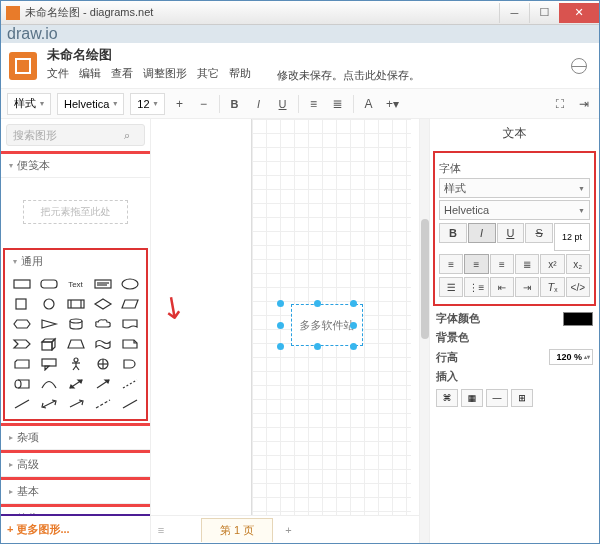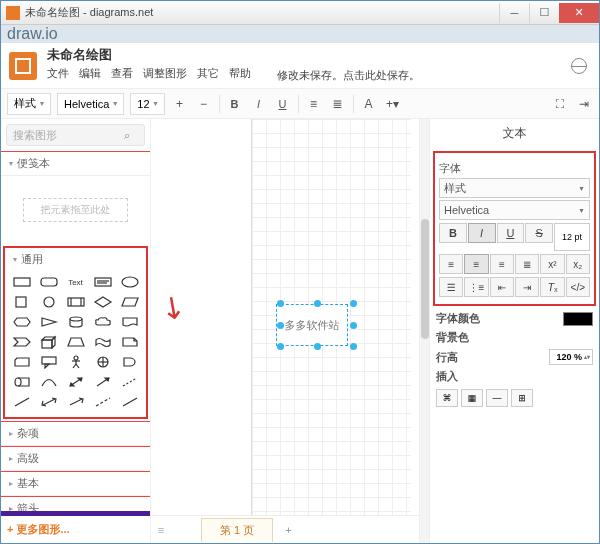--- a/index.html
+++ b/index.html
@@ -25,35 +25,35 @@
 .toolbar { height: 30px; background: #fbfbfb; border-bottom: 1px solid #eee; display: flex; align-items: center; padding: 0 6px; gap: 6px; }
 .tb-sel { height: 22px; background: #fff; border: 1px solid #ddd; padding: 0 6px; display: flex; align-items: center; gap: 4px; }
 .tb-sel::after { content: "▾"; font-size: 8px; color: #888; }
 .tb-ico { width: 18px; height: 18px; display: flex; align-items: center; justify-content: center; color: #555; font-size: 12px; }
 .tb-sep { width: 1px; height: 18px; background: #e2e2e2; }
 .tb-spacer { flex: 1; }
 .body { flex: 1; display: flex; min-height: 0; }
 .sidebar { width: 150px; border-right: 1px solid #eee; display: flex; flex-direction: column; background: #fff; }
 .searchbox { margin: 5px; height: 22px; background: #f4f4f4; border: 1px solid #e4e4e4; border-radius: 3px; display: flex; align-items: center; padding: 0 6px; color: #aaa; }
 .searchbox .mag { margin-left: auto; color: #888; width: 14px; }
-.section-head { padding: 4px 8px; color: #666; font-size: 11px; display: flex; align-items: center; border-top: 1px solid #ef4444; border-bottom: 1px solid #eee; cursor: pointer; }
+.section-head { padding: 4px 8px; color: #666; font-size: 11px; display: flex; align-items: center; border-top: 3px solid #ef4444; border-bottom: 1px solid #eee; cursor: pointer; }
 .section-head::before { content: "▸"; font-size: 8px; margin-right: 4px; color: #999; }
 .section-head.open::before { content: "▾"; }
 .scratch { margin: 22px; height: 24px; border: 1px dashed #ccc; color: #bbb; font-size: 10px; display: flex; align-items: center; justify-content: center; }
 .general { border: 2px solid #d33; margin: 2px; padding-bottom: 4px; }
 .shapegrid { display: grid; grid-template-columns: repeat(5, 1fr); gap: 2px; padding: 2px 4px; }
 .shp { height: 18px; display: flex; align-items: center; justify-content: center; }
 .shp svg { width: 20px; height: 14px; stroke: #333; fill: none; stroke-width: 1.2; }
-.more { padding: 6px; color: #e87b2a; font-weight: bold; font-size: 11px; cursor: pointer; border-top: 5px solid #4c1d95; }
+.more { padding: 6px; color: #e87b2a; font-weight: bold; font-size: 11px; cursor: pointer; border-top: 2px solid #4c1d95; }
 .canvas-wrap { flex: 1; display: flex; flex-direction: column; }
 .canvas { flex: 1; position: relative; background: #fff; overflow: hidden; }
 .grid { position: absolute; left: 100px; top: 0; width: 160px; height: 100%; background-image: linear-gradient(#eee 1px,transparent 1px),linear-gradient(90deg,#eee 1px,transparent 1px); background-size: 14px 14px; }
 .grid.sepline { border-left: 1px solid #ddd; }
 .arrow { position: absolute; left: 10px; top: 170px; color: #d33; font-size: 30px; transform: rotate(35deg); }
-.selbox { position: absolute; left: 125px; top: 185px; width: 72px; height: 42px; border: 1.5px dashed #2aa0e0; background: #fff; display: flex; align-items: center; justify-content: center; color: #777; font-size: 10px; }
+.selbox { position: absolute; left: 140px; top: 185px; width: 72px; height: 42px; border: 1.5px dashed #2aa0e0; background: #fff; display: flex; align-items: center; justify-content: center; color: #777; font-size: 10px; }
 .handle { position: absolute; width: 7px; height: 7px; background: #37b6ee; border-radius: 50%; }
 .pages { height: 28px; border-top: 1px solid #eee; display: flex; align-items: center; }
 .pagetab { padding: 4px 18px; border: 1px solid #e6d6b8; border-bottom: none; background: #fffcf3; color: #c17a23; margin-left: 30px; }
 .pageadd { padding: 4px 12px; color: #999; }
 .pagectl { width: 20px; text-align: center; color: #aaa; }
 .rightpanel { width: 170px; border-left: 1px solid #eee; background: #fff; display: flex; flex-direction: column; }
 .rp-title { text-align: center; padding: 6px; font-size: 12px; color: #444; }
 .rp-body { border: 2px solid #d33; margin: 3px; padding: 4px; }
 .rp-label { color: #555; margin: 4px 0 2px; }
 .rp-sel { height: 20px; border: 1px solid #ccc; display: flex; align-items: center; padding: 0 4px; color: #555; background: #fbfbfb; }

